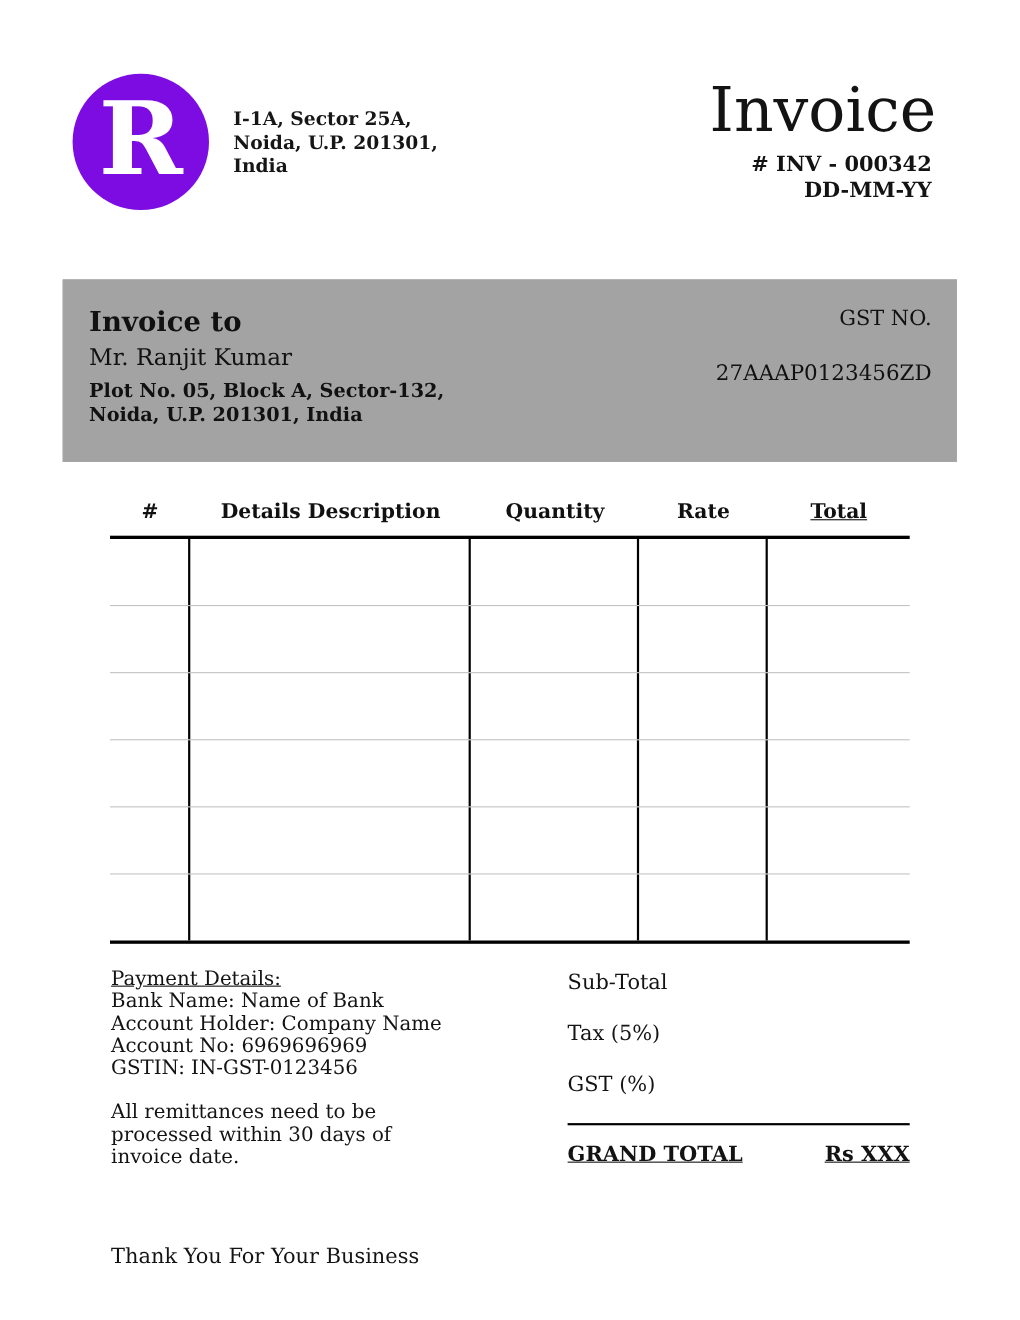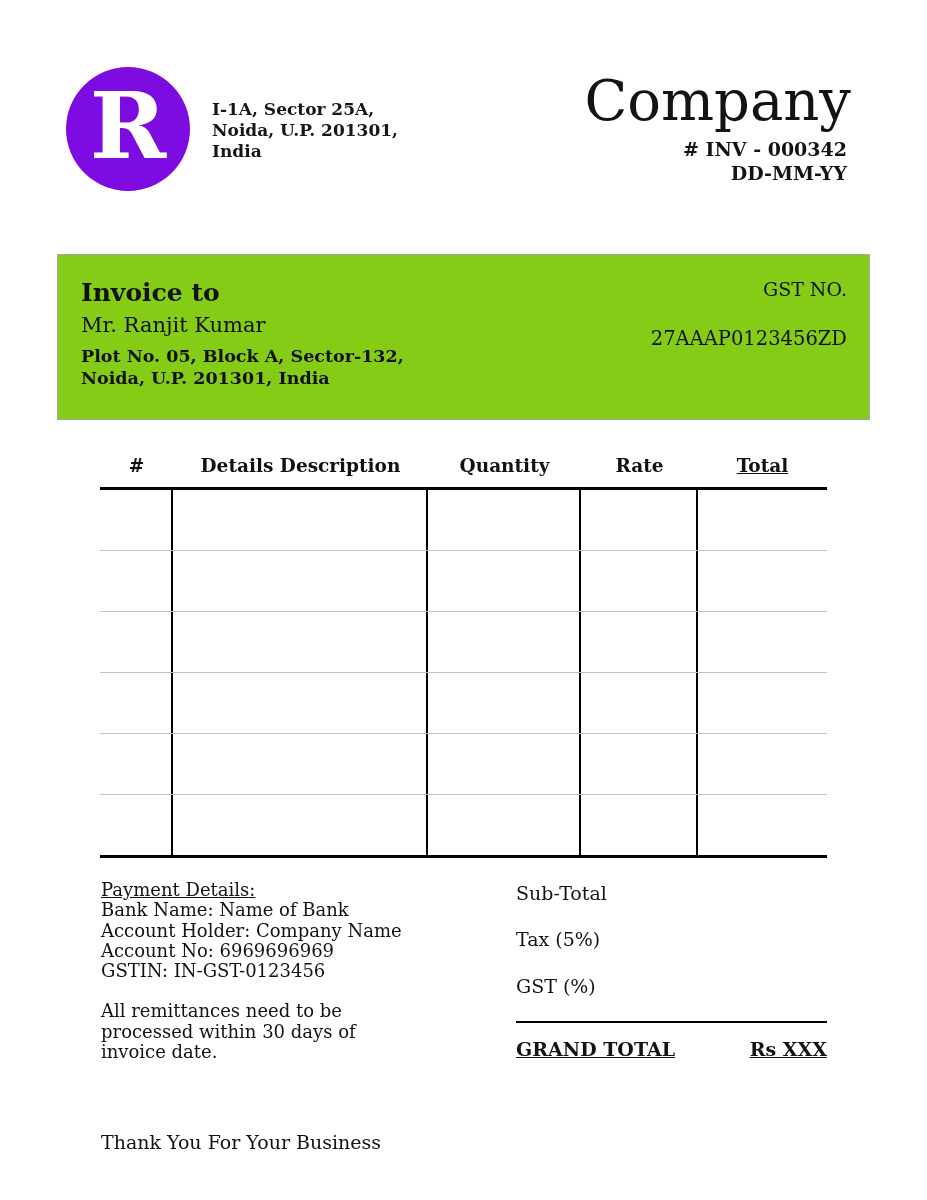--- a/index.html
+++ b/index.html
@@ -22,21 +22,21 @@
     position:absolute;right:76px;top:70px;font-size:56px;line-height:62px;
     text-align:right;color:#131313;
   }
   .invoice-meta{
     position:absolute;right:80px;top:137px;text-align:right;
     font-size:19px;font-weight:600;line-height:24px;color:#131313;margin-left:36px;
   }
   
   .bill-box{
     position:absolute;left:57px;top:254px;width:813px;height:166px;
-    border:1px solid #a6a6a6;box-sizing:border-box;background:#84cc16;
+    border:1px solid #a6a6a6;box-sizing:border-box;background:#a3a3a3;
   }
   .bill-label{position:absolute;left:23px;top:23px;font-size:25px;font-weight:700;}
   .bill-name{position:absolute;left:23px;top:58px;font-size:21px;}
   .bill-address{position:absolute;left:23px;top:90px;font-size:17.5px;font-weight:700;line-height:22px;}
   .gst-label{position:absolute;right:22px;top:23px;font-size:19px;font-weight:400;}
   .gst-number{position:absolute;right:22px;top:72px;font-size:19.5px;text-align:center;}
   
   .items-table{position:absolute;left:100px;top:455px;width:727px;}
   .t-header{display:flex;height:32px;border-bottom:3px solid #000;}
   .t-hcell{font-weight:700;font-size:18.5px;text-align:center;align-self:flex-start;}
@@ -70,21 +70,21 @@
 
 <div class="logo" style="background: rgb(125, 12, 226);">
   <span>R</span>
 </div>
 <div class="company-address">
     <div>I-1A, Sector 25A,</div>
     <div>Noida, U.P. 201301,</div>
     <div>India</div>
   </div>
 
-<div class="invoice-title">Company</div>
+<div class="invoice-title">Invoice</div>
 <div class="invoice-meta">
   <div># INV - 000342</div>
   <div>DD-MM-YY</div>
 </div>
 
 <div class="bill-box">
   <div class="bill-label">Invoice to</div>
   <div class="bill-name">Mr. Ranjit Kumar</div>
   <div class="bill-address">
       <div>Plot No. 05, Block A, Sector-132,</div>

